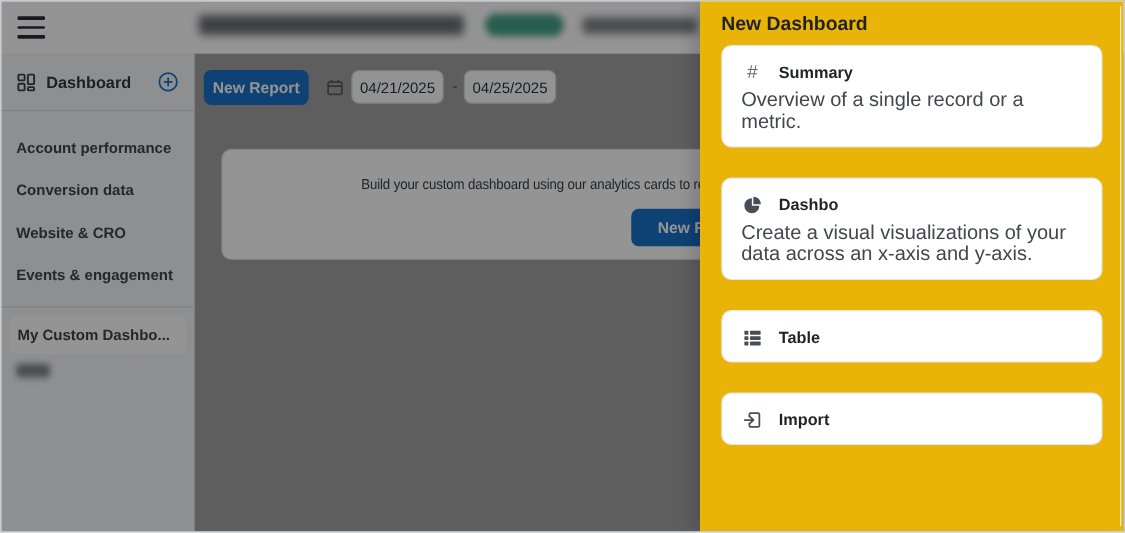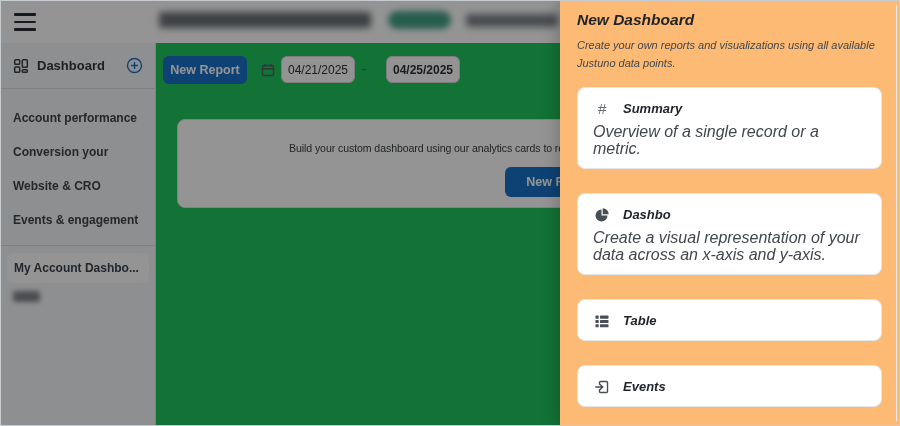--- a/index.html
+++ b/index.html
@@ -21,44 +21,44 @@
   .sb-header{height:46px;display:flex;align-items:center;padding:0 12px;border-bottom:1px solid #d8dbdf;box-sizing:border-box;}
   .sb-header .sb-grid{display:flex;margin-right:8px;}
   .sb-header .sb-label{font-size:13px;font-weight:bold;color:#33383d;}
   .sb-plus{margin-left:auto;display:flex;cursor:pointer;}
   .sb-nav{padding-top:12px;}
   .sb-item{height:34px;line-height:34px;padding:0 12px;font-size:12px;font-weight:bold;color:#3f454b;cursor:pointer;white-space:nowrap;overflow:hidden;}
   .sb-divider{height:1px;background:#d8dbdf;margin:8px 0 7px 0;}
   .sb-item.selected{margin:0 6px;padding:0 7px;height:30px;line-height:30px;background:#ffffff;border-radius:6px;}
   .sb-blob{position:absolute;left:12px;top:248px;width:27px;height:11px;background:#82878c;border-radius:3px;filter:blur(2.5px);}
   
-  .main{position:absolute;left:155px;top:42px;right:0;bottom:0;background:#22c55e;}
+  .main{position:absolute;left:155px;top:42px;right:0;bottom:0;background:#a3a3a3;}
   .btn-primary{
     background:#1973c8;color:#ffffff;border:none;border-radius:6px;
     font-family:"Liberation Sans",sans-serif;font-size:12.5px;font-weight:bold;cursor:pointer;
   }
   .tb-new-report{position:absolute;left:7px;top:13px;width:84px;height:28px;}
   .tb-cal{position:absolute;left:104px;top:19px;display:flex;cursor:pointer;}
   .tb-date{
     position:absolute;top:13px;width:74px;height:27px;box-sizing:border-box;
     background:#fdfdfd;border:1px solid #d4d7db;border-radius:6px;text-align:center;
     font-family:"Liberation Sans",sans-serif;font-size:12px;color:#2e3338;padding:0;
   }
   .tb-date1{left:125px;}
-  .tb-date2{left:230px;font-weight:bold;}
+  .tb-date2{left:215px;}
   .tb-dash{position:absolute;left:201px;top:13px;width:14px;height:27px;line-height:27px;text-align:center;font-size:12px;color:#4a4f54;}
   .empty-card{position:absolute;left:21px;top:76px;width:700px;height:89px;background:#ffffff;border:1px solid #dcdfe3;border-radius:8px;box-sizing:border-box;}
   .empty-msg{position:absolute;left:111px;top:22px;font-size:11.5px;letter-spacing:-0.1px;color:#383d42;white-space:nowrap;transform:scaleX(0.92);transform-origin:left center;}
   .empty-btn{position:absolute;left:327px;top:47px;width:112px;height:30px;}
   
   .backdrop{position:absolute;left:0;top:0;width:559px;height:426px;background:rgba(0,0,0,0.42);z-index:5;}
   
   .drawer{
-    position:absolute;left:559px;top:0;bottom:0;right:0;background:#fdba74;z-index:10;
-    box-shadow:-4px 0 14px rgba(0,0,0,0.18);padding:10px 17px 0 17px;box-sizing:border-box;overflow:hidden;font-style:italic;
+    position:absolute;left:559px;top:0;bottom:0;right:0;background:#eab308;z-index:10;
+    box-shadow:-4px 0 14px rgba(0,0,0,0.18);padding:10px 17px 0 17px;box-sizing:border-box;overflow:hidden;
   }
   .drawer::after{content:"";position:absolute;right:2px;top:4px;bottom:4px;width:1px;background:#e6e9ec;}
   .drawer-title{margin:0 0 7px 0;font-size:15.5px;font-weight:bold;color:#1f2327;}
   .drawer-desc{margin:0 0 15px 0;font-size:11px;line-height:18px;color:#41474d;}
   .dcard{
     border:1px solid #e4e6e9;border-radius:8px;padding:12px 15px 11px 15px;margin-bottom:24px;
     background:#ffffff;cursor:pointer;box-sizing:border-box;
   }
   .dcard-head{display:flex;align-items:center;gap:12px;height:17px;}
   .dcard-icon{width:18px;display:flex;justify-content:center;align-items:center;color:#5d646b;}
@@ -95,25 +95,25 @@
       <span class="sb-label">Dashboard</span>
       <span class="sb-plus">
         <svg width="17" height="17" viewBox="0 0 17 17" fill="none" stroke="#1973c8" stroke-width="1.4">
           <circle cx="8.5" cy="8.5" r="7"></circle>
           <path d="M8.5 5 V12 M5 8.5 H12"></path>
         </svg>
       </span>
     </div>
     <div class="sb-nav">
       <div class="sb-item">Account performance</div>
-      <div class="sb-item">Conversion your</div>
+      <div class="sb-item">Conversion data</div>
       <div class="sb-item">Website &amp; CRO</div>
       <div class="sb-item">Events &amp; engagement</div>
       <div class="sb-divider"></div>
-      <div class="sb-item selected">My Account Dashbo...</div>
+      <div class="sb-item selected">My Custom Dashbo...</div>
     </div>
     <div class="sb-blob"></div>
   </div>
 
   <div class="main">
     <button class="btn-primary tb-new-report">New Report</button>
     <span class="tb-cal">
       <svg width="16" height="16" viewBox="0 0 16 16" fill="none" stroke="#565c63" stroke-width="1.4">
         <rect x="2.5" y="3.5" width="11" height="10" rx="1.5"></rect>
         <path d="M2.5 6.8 H13.5 M5.3 2 V4.6 M10.7 2 V4.6"></path>
@@ -126,21 +126,20 @@
     <div class="empty-card">
       <div class="empty-msg">Build your custom dashboard using our analytics cards to re</div>
       <button class="btn-primary empty-btn">New Report</button>
     </div>
   </div>
 
   <div class="backdrop"></div>
 
   <aside class="drawer">
     <h2 class="drawer-title">New Dashboard</h2>
-    <p class="drawer-desc">Create your own reports and visualizations using all available Justuno data points.</p>
 
     <div class="dcard">
       <div class="dcard-head">
         <span class="dcard-icon">
             <span class="hash-glyph">#</span>
           </span>
         <span class="dcard-title">Summary</span>
       </div>
       <p class="dcard-desc">Overview of a single record or a metric.</p>
     </div>
@@ -148,21 +147,21 @@
     <div class="dcard">
       <div class="dcard-head">
         <span class="dcard-icon">
           <svg width="16" height="16" viewBox="0 0 16 16" fill="#474e55">
             <path d="M7.5 2.5 A6 6 0 1 0 13.5 8.5 L7.5 8.5 Z"></path>
             <path d="M8.7 1.3 A6 6 0 0 1 14.7 7.3 L8.7 7.3 Z"></path>
           </svg>
         </span>
         <span class="dcard-title">Dashbo</span>
       </div>
-      <p class="dcard-desc">Create a visual representation of your data across an x-axis and y-axis.</p>
+      <p class="dcard-desc">Create a visual visualizations of your data across an x-axis and y-axis.</p>
     </div>
 
     <div class="dcard">
       <div class="dcard-head">
         <span class="dcard-icon">
           <svg width="16" height="16" viewBox="0 0 16 16" fill="#474e55">
             <rect x="1.5" y="2.6" width="3.2" height="3.1" rx="0.6"></rect>
               <rect x="6" y="2.6" width="8.5" height="3.1" rx="0.6"></rect>
             <rect x="1.5" y="6.9" width="3.2" height="3.1" rx="0.6"></rect>
               <rect x="6" y="6.9" width="8.5" height="3.1" rx="0.6"></rect>
@@ -175,19 +174,19 @@
     </div>
 
     <div class="dcard">
       <div class="dcard-head">
         <span class="dcard-icon">
           <svg width="16" height="16" viewBox="0 0 16 16" fill="none" stroke="#474e55" stroke-width="1.4" stroke-linecap="round" stroke-linejoin="round">
             <path d="M5.5 5.3 V3.6 a1.1 1.1 0 0 1 1.1 -1.1 h5.8 a1.1 1.1 0 0 1 1.1 1.1 v8.8 a1.1 1.1 0 0 1 -1.1 1.1 H6.6 a1.1 1.1 0 0 1 -1.1 -1.1 v-1.7"></path>
             <path d="M1.8 8 H8.6 M6.4 5.7 L8.8 8 L6.4 10.3"></path>
           </svg>
         </span>
-        <span class="dcard-title">Events</span>
+        <span class="dcard-title">Import</span>
       </div>
 
     </div>
   </aside>
 
 </div>
 
 </body></html>

